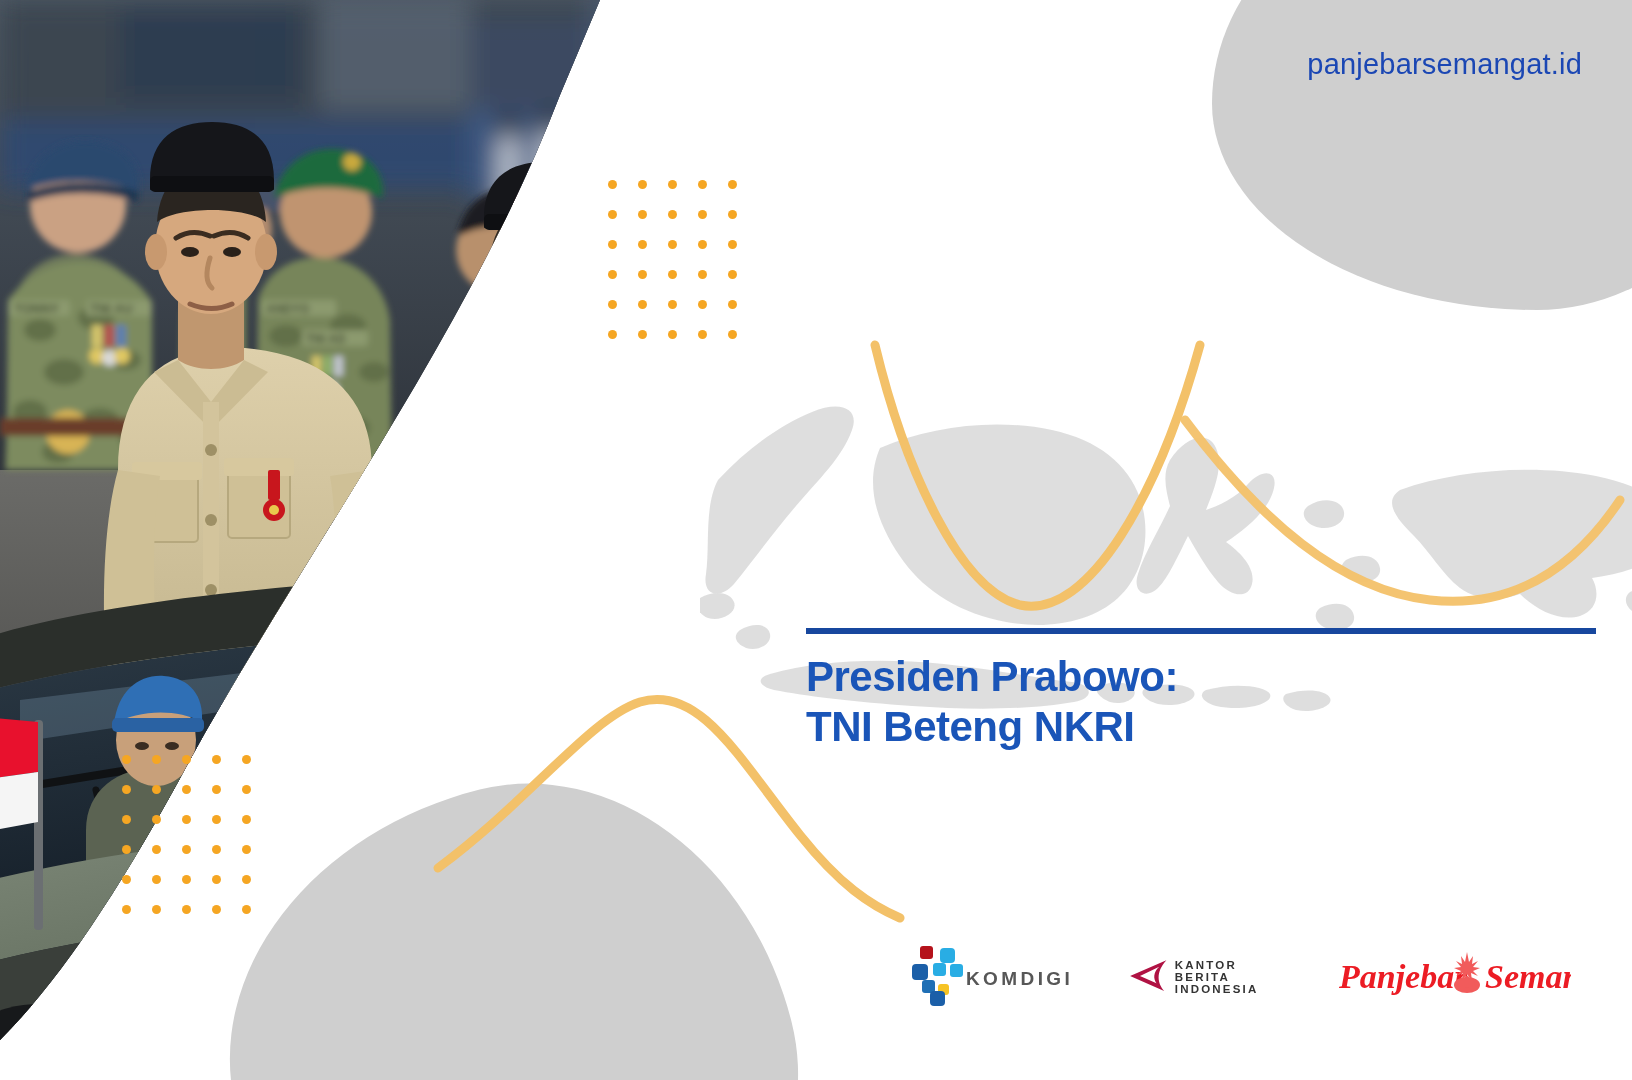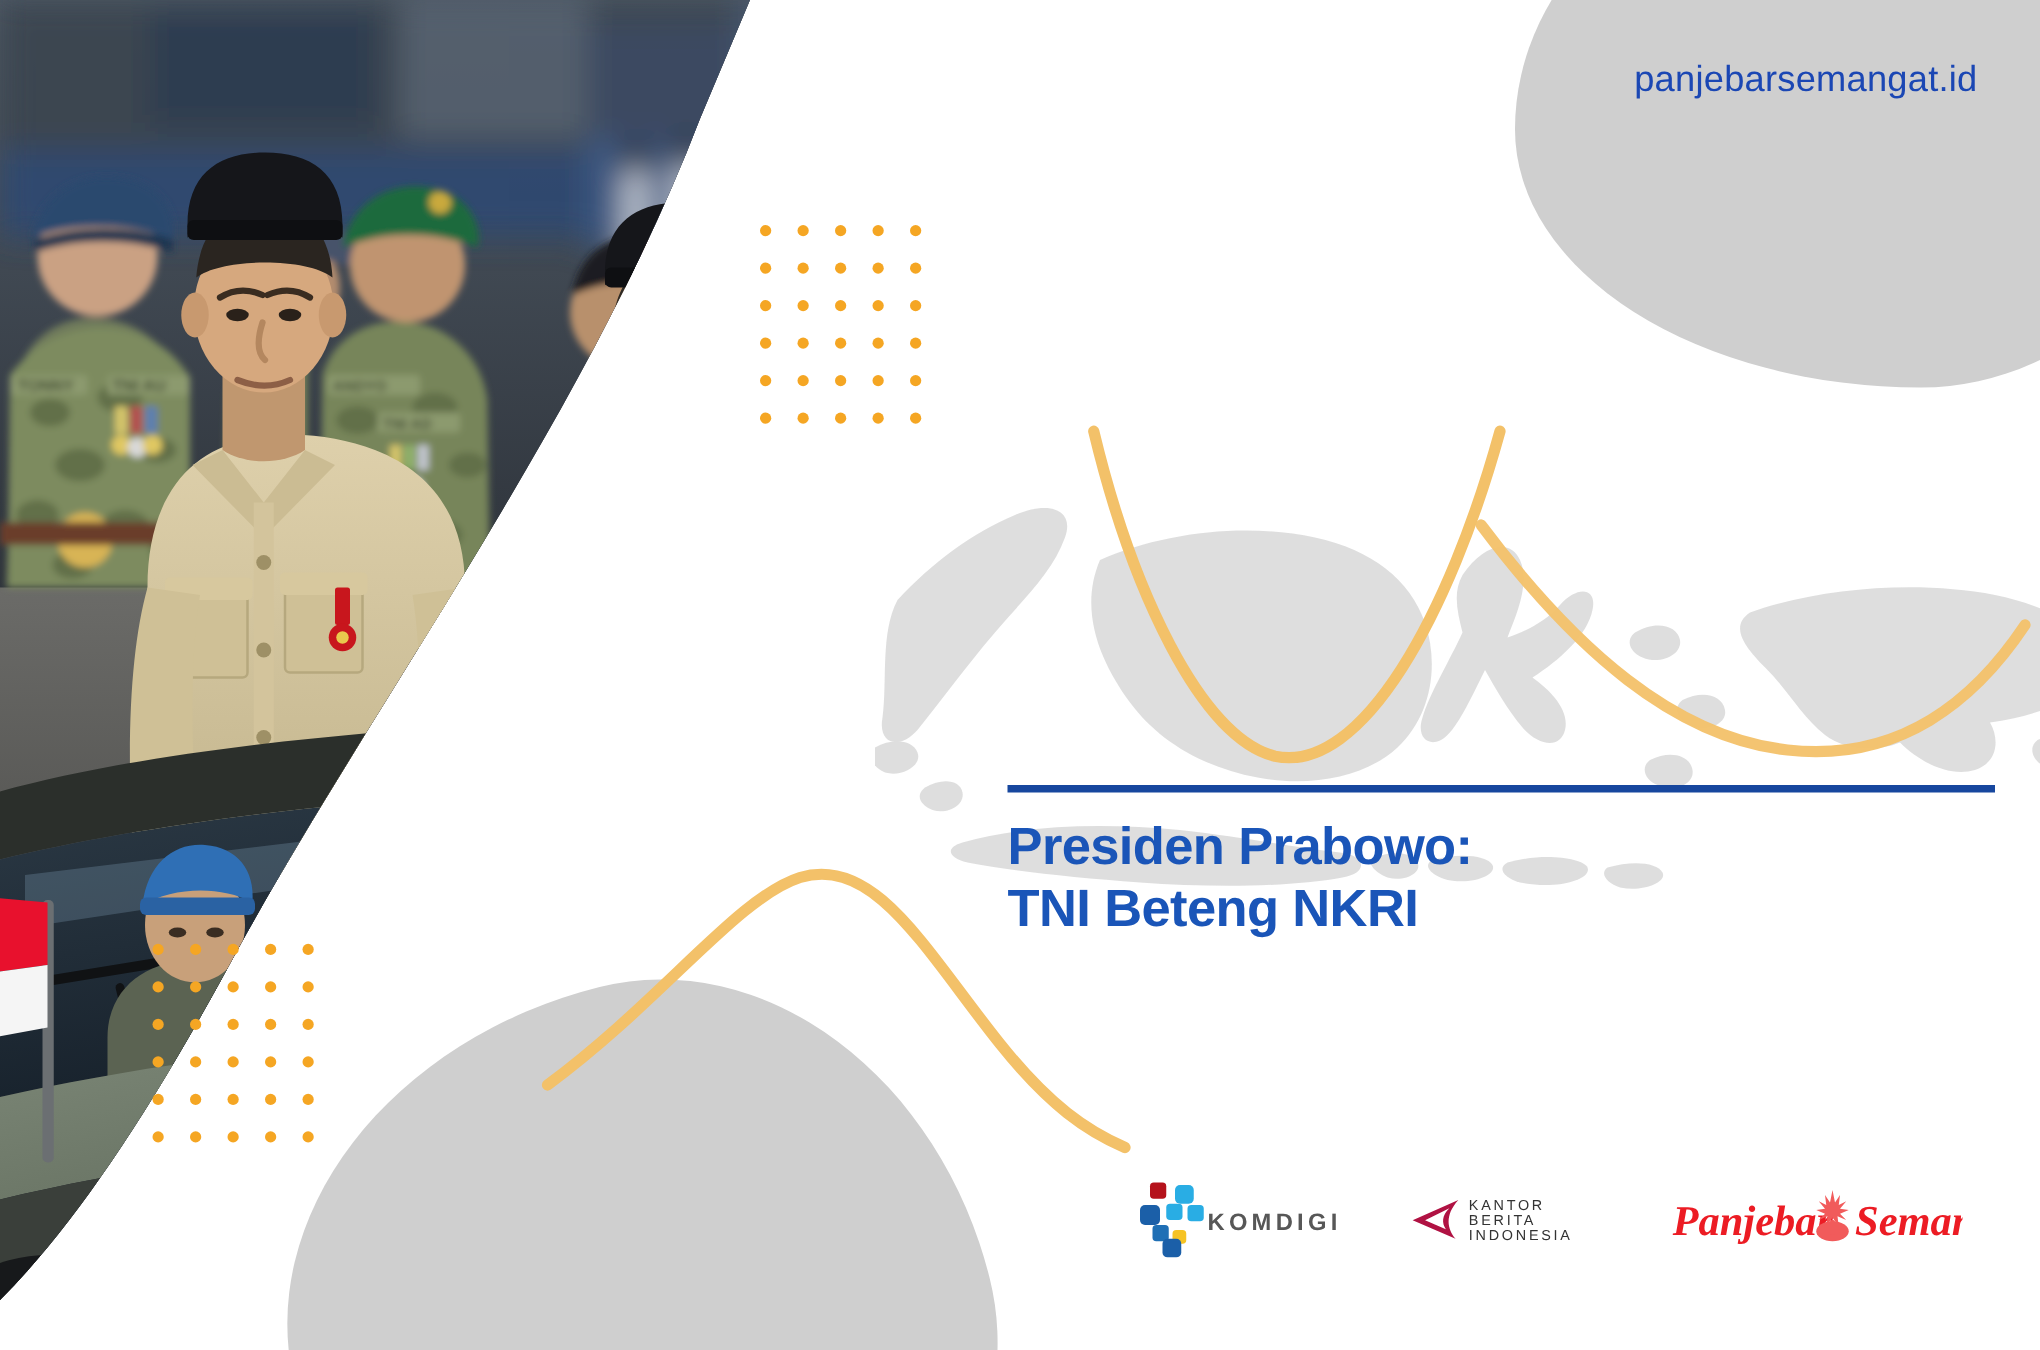--- a/index.html
+++ b/index.html
@@ -72,21 +72,21 @@
   .logo{display:flex;align-items:center;}
   .logo-komdigi{flex-direction:row;align-items:center;margin-right:56px;}
   .komdigi-mark{width:66px;height:62px;display:block;}
   .komdigi-word{
     font-size:19px;font-weight:700;color:#575757;letter-spacing:3.4px;margin-top:7px;
   }
   .logo-antara{align-items:center;margin-right:48px;}
   .antara-mark{width:72px;height:62px;display:block;margin-right:6px;}
   .antara-txt{display:flex;flex-direction:column;}
   .antara-word{font-size:46px;font-weight:400;color:#111;letter-spacing:1px;line-height:1;}
-  .antara-sub{font-size:11.5px;color:#333;letter-spacing:2.2px;margin-top:4px;}
+  .antara-sub{font-size:11.5px;color:#333;letter-spacing:2.2px;margin-top:4px;font-weight:bold;}
   .logo-ps{align-items:center;}
   .ps-svg{width:232px;height:62px;display:block;}
 </style>
 </head>
 <body>
 
 <div class="canvas">
 
   <div class="blob blob-tr"></div>
   <div class="blob blob-bl"></div>

